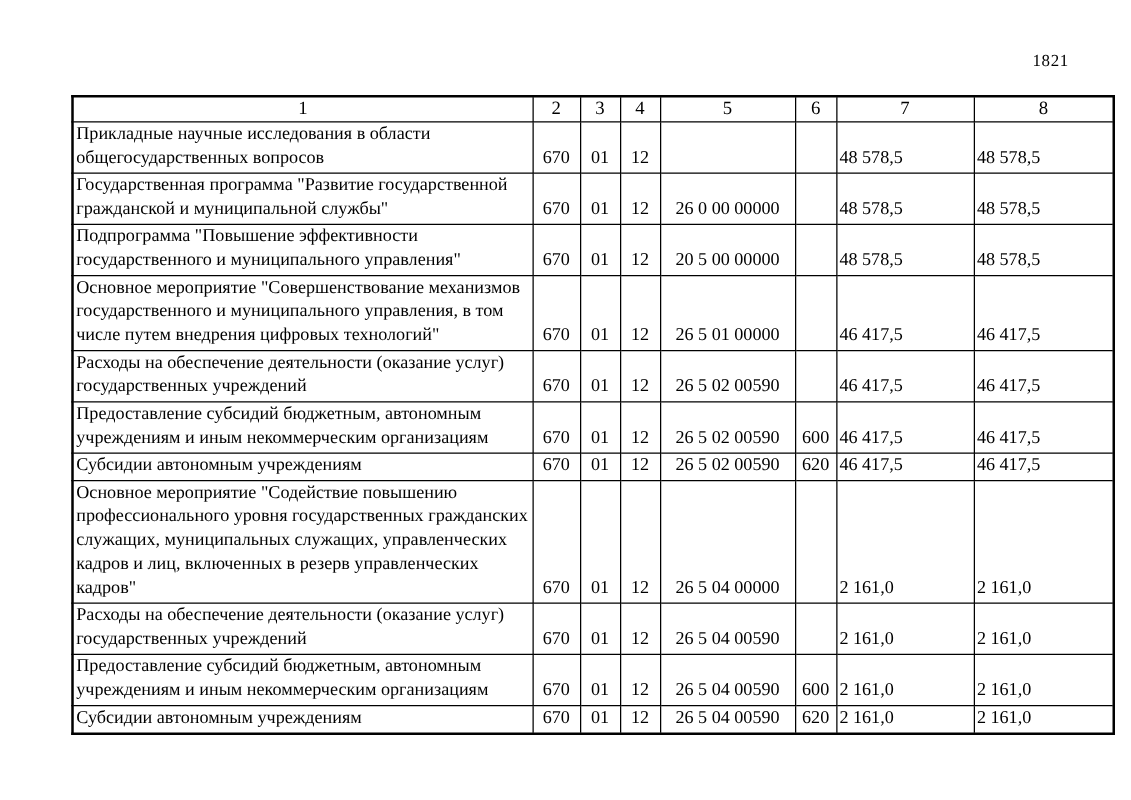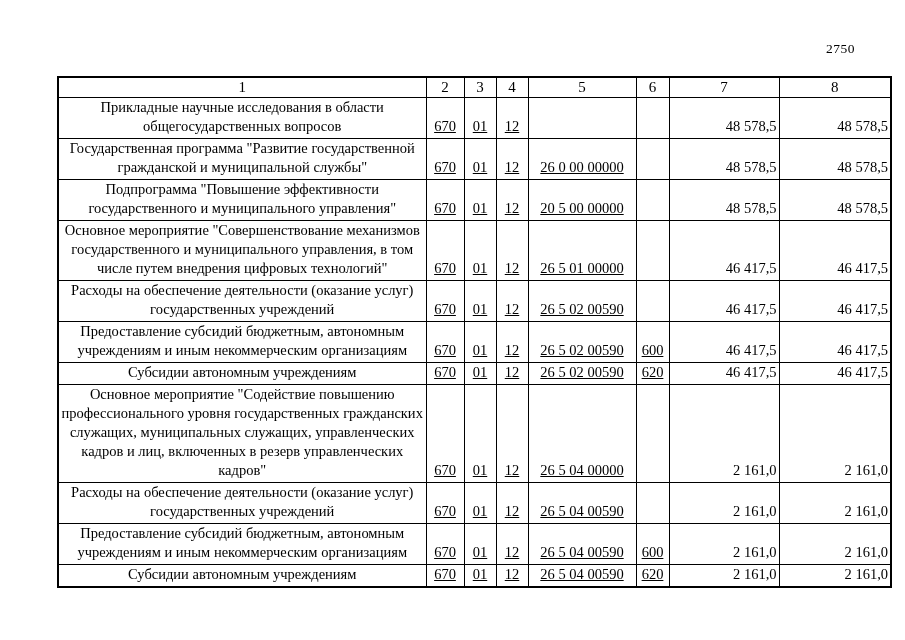--- a/index.html
+++ b/index.html
@@ -44,37 +44,35 @@
     vertical-align: middle;
     padding: 0;
   }
   table.budget td {
     font-size: 14.5px;
     line-height: 19px;
     vertical-align: bottom;
     padding: 0 2px 2px 2px;
   }
   td.c0 {
-    text-align: center;
+    text-align: left;
     padding-left: 4px;
     padding-right: 4px;
   }
   td.c1, td.c2, td.c3, td.c4, td.c5 {
     text-align: center;
-    text-decoration: underline;
   }
   td.c6, td.c7 {
-    text-align: right;
     padding-right: 6px;
   }
 </style>
 </head>
 <body>
 
-<div class="page-number">2750</div>
+<div class="page-number">1821</div>
 
 <table class="budget">
   <colgroup>
     <col style="width:368px">
     <col style="width:38px">
     <col style="width:32px">
     <col style="width:32px">
     <col style="width:108px">
     <col style="width:33px">
     <col style="width:110px">

